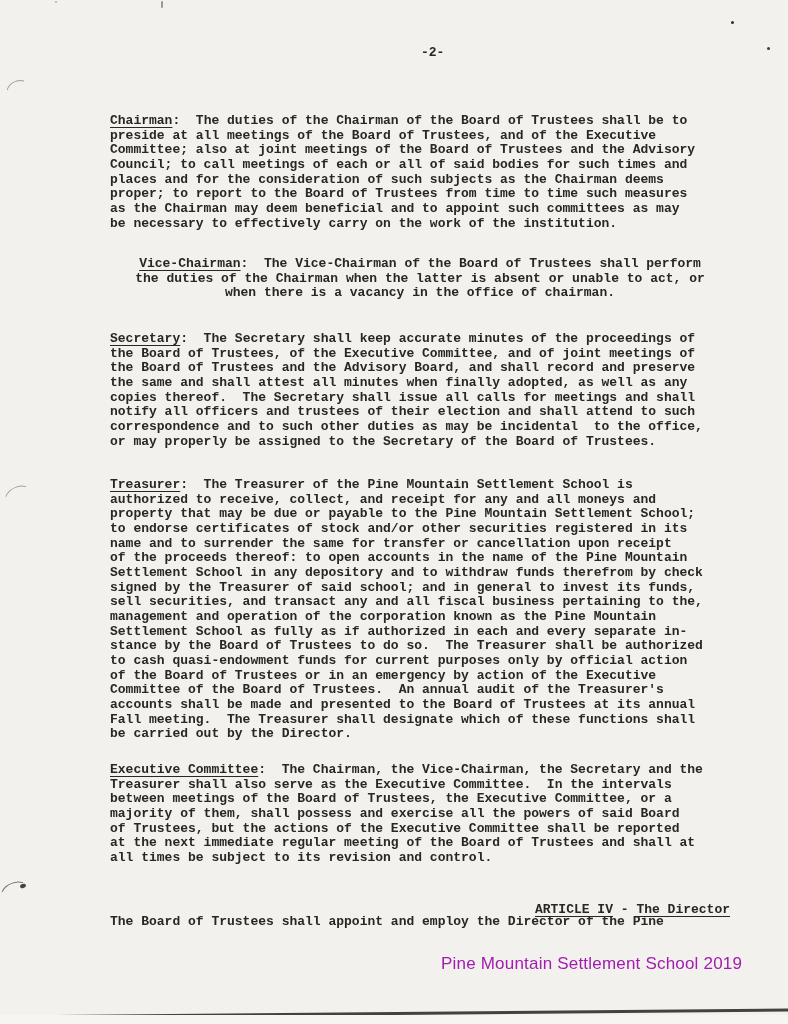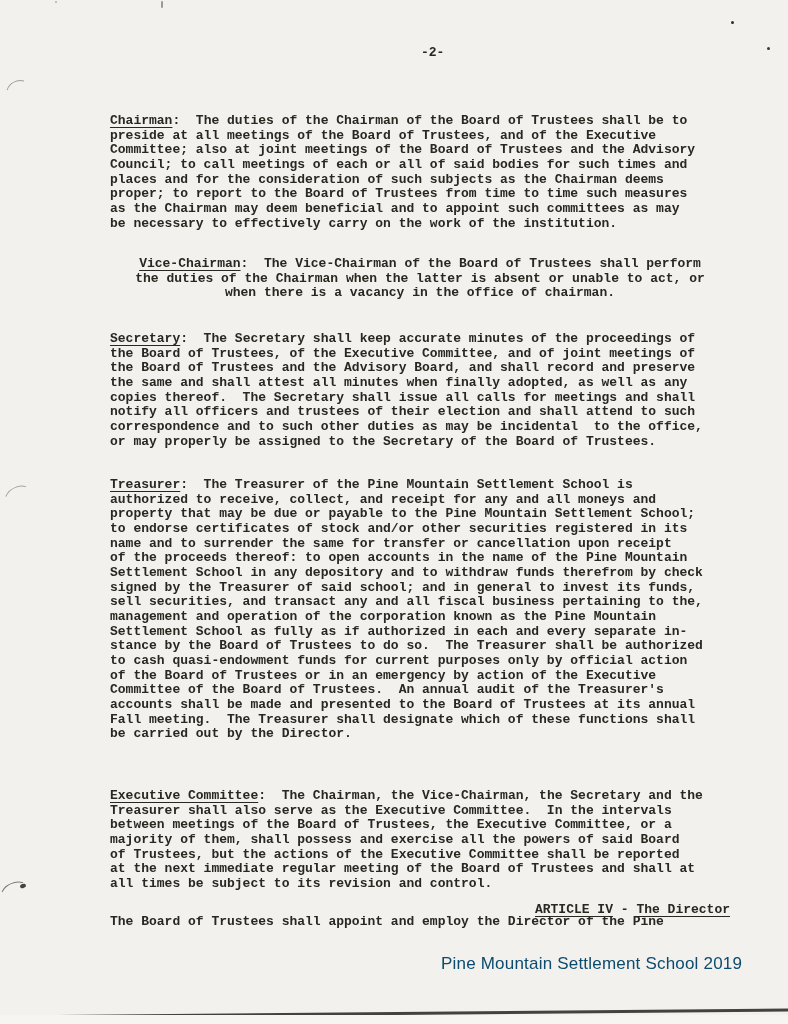--- a/index.html
+++ b/index.html
@@ -24,31 +24,31 @@
   .label-underline {
     text-decoration: underline;
     text-decoration-thickness: 1.2px;
     text-underline-offset: 2.5px;
   }
   #page-number { left: 421px; top: 46px; width: auto; }
   #sec-chairman  { top: 114px; }
   #sec-vicechairman { top: 257px; text-align: center; }
   #sec-secretary { top: 332px; }
   #sec-treasurer { top: 478px; }
-  #sec-execcommittee { top: 789px; }
+  #sec-execcommittee { top: 763px; }
   #article-heading { top: 903px; text-align: right; }
   #closing-line { top: 915px; }
   #watermark {
     position: absolute;
     left: 441px; top: 954px;
     font-family: "Liberation Sans", sans-serif;
     font-size: 17px;
     line-height: 20px;
     font-weight: 400;
-    color: #0c4a6e;
+    color: #a21caf;
     letter-spacing: 0.2px;
     white-space: nowrap;
   }
   .pencil-arc {
     position: absolute;
     border: 1.3px solid transparent;
     border-radius: 50%;
     pointer-events: none;
   }
   #arc-1 { left: 6px;  top: 80px;  width: 26px; height: 26px; border-top-color: #a09e9a; transform: rotate(-28deg); }

